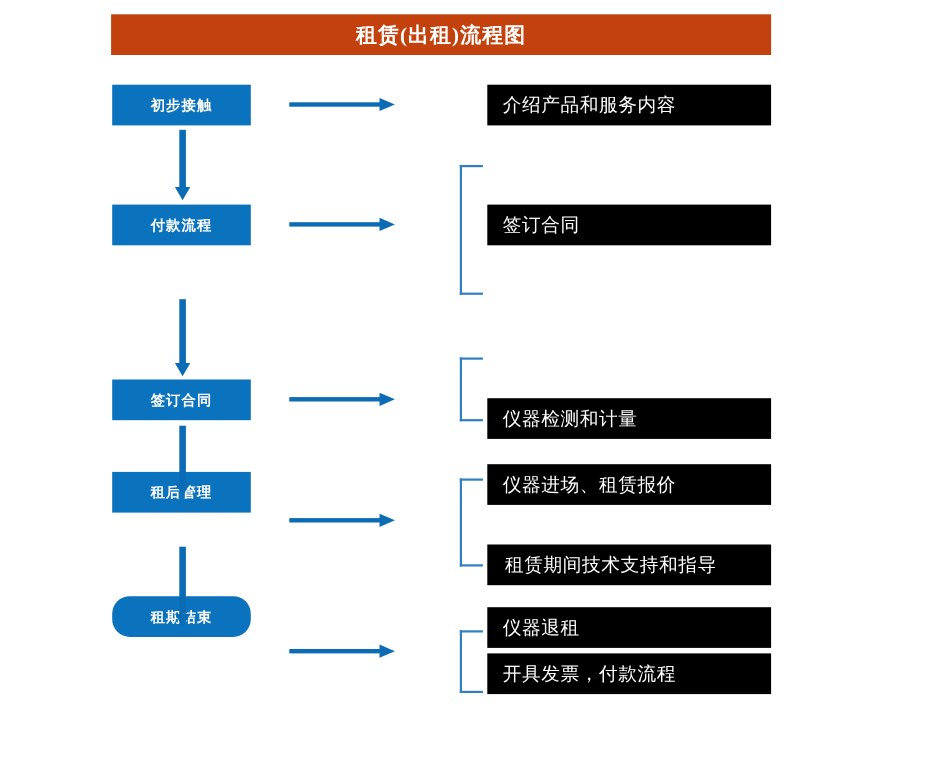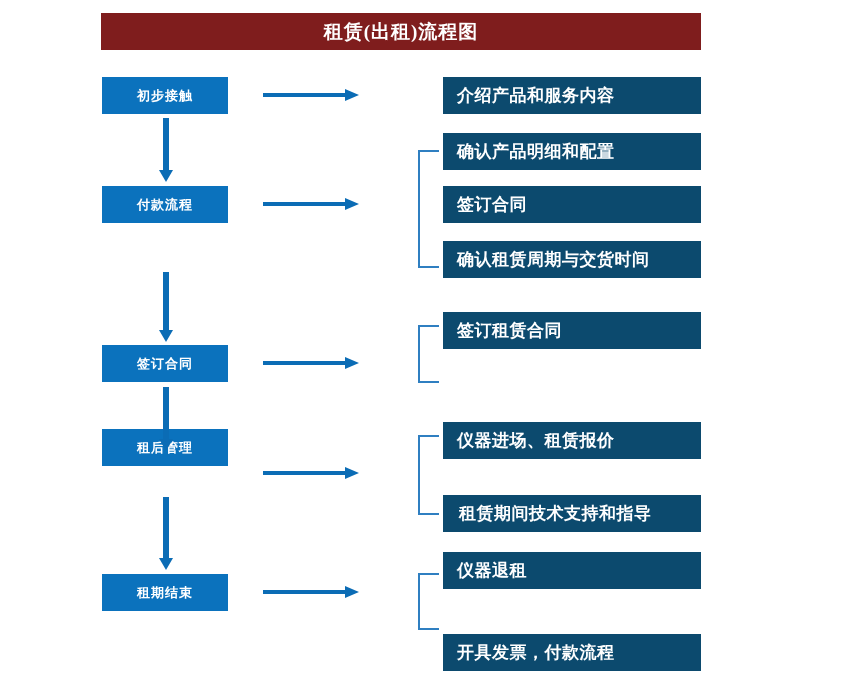--- a/index.html
+++ b/index.html
@@ -20,21 +20,21 @@
     background: #ffffff;
   }
 
   
   .title-banner {
     position: absolute;
     left: 101px;
     top: 13px;
     width: 600px;
     height: 37px;
-    background: #7f1d1d;
+    background: #c2410c;
     color: #ffffff;
     font-size: 19px;
     font-weight: bold;
     letter-spacing: 1px;
     display: flex;
     align-items: center;
     justify-content: center;
     box-sizing: border-box;
   }
 
@@ -54,24 +54,24 @@
     justify-content: center;
     box-sizing: border-box;
   }
 
   
   .task-box {
     position: absolute;
     left: 443px;
     width: 258px;
     height: 37px;
-    background: #0c4a6e;
+    background: #000000;
     color: #ffffff;
     font-size: 17px;
-    font-weight: bold;
+    font-weight: normal;
     letter-spacing: 0.5px;
     display: flex;
     align-items: center;
     box-sizing: border-box;
     padding-left: 14px;
   }
 
   
   .h-arrow {
     position: absolute;
@@ -141,21 +141,21 @@
   <div class="title-banner">租赁(出租)流程图</div>
 
   <div class="stage-box" style="top:77px;">初步接触</div>
 
   <div class="stage-box" style="top:186px;">付款流程</div>
 
   <div class="stage-box" style="top:345px;">签订合同</div>
 
   <div class="stage-box" style="top:429px;">租后管理</div>
 
-  <div class="stage-box" style="top:574px;">租期结束</div>
+  <div class="stage-box" style="top:542px;border-radius:16px;">租期结束</div>
 
   <div class="v-arrow" style="top:118px; height:64px;">
     <div class="shaft" style="height:52px;"></div>
     <div class="head" style="top:52px;"></div>
   </div>
 
   <div class="v-arrow" style="top:272px; height:70px;">
     <div class="shaft" style="height:58px;"></div>
     <div class="head" style="top:58px;"></div>
   </div>
@@ -198,30 +198,28 @@
   <div class="bracket" style="top:150px; height:118px;"></div>
 
   <div class="bracket" style="top:325px; height:58px;"></div>
 
   <div class="bracket" style="top:435px; height:80px;"></div>
 
   <div class="bracket" style="top:573px; height:57px;"></div>
 
   <div class="task-box" style="top:77px;">介绍产品和服务内容</div>
 
-  <div class="task-box" style="top:133px;">确认产品明细和配置</div>
 
   <div class="task-box" style="top:186px;">签订合同</div>
 
-  <div class="task-box" style="top:241px;">确认租赁周期与交货时间</div>
-
-  <div class="task-box" style="top:312px;">签订租赁合同</div>
-
+
+
+  <div class="task-box" style="top:362px;">仪器检测和计量</div>
 
   <div class="task-box" style="top:422px;">仪器进场、租赁报价</div>
 
   <div class="task-box" style="top:495px;padding-left:16px;">租赁期间技术支持和指导</div>
 
   <div class="task-box" style="top:552px;">仪器退租</div>
 
-  <div class="task-box" style="top:594px;margin-top:40px;">开具发票，付款流程</div>
+  <div class="task-box" style="top:594px;">开具发票，付款流程</div>
 
 </div>
 
 </body></html>

